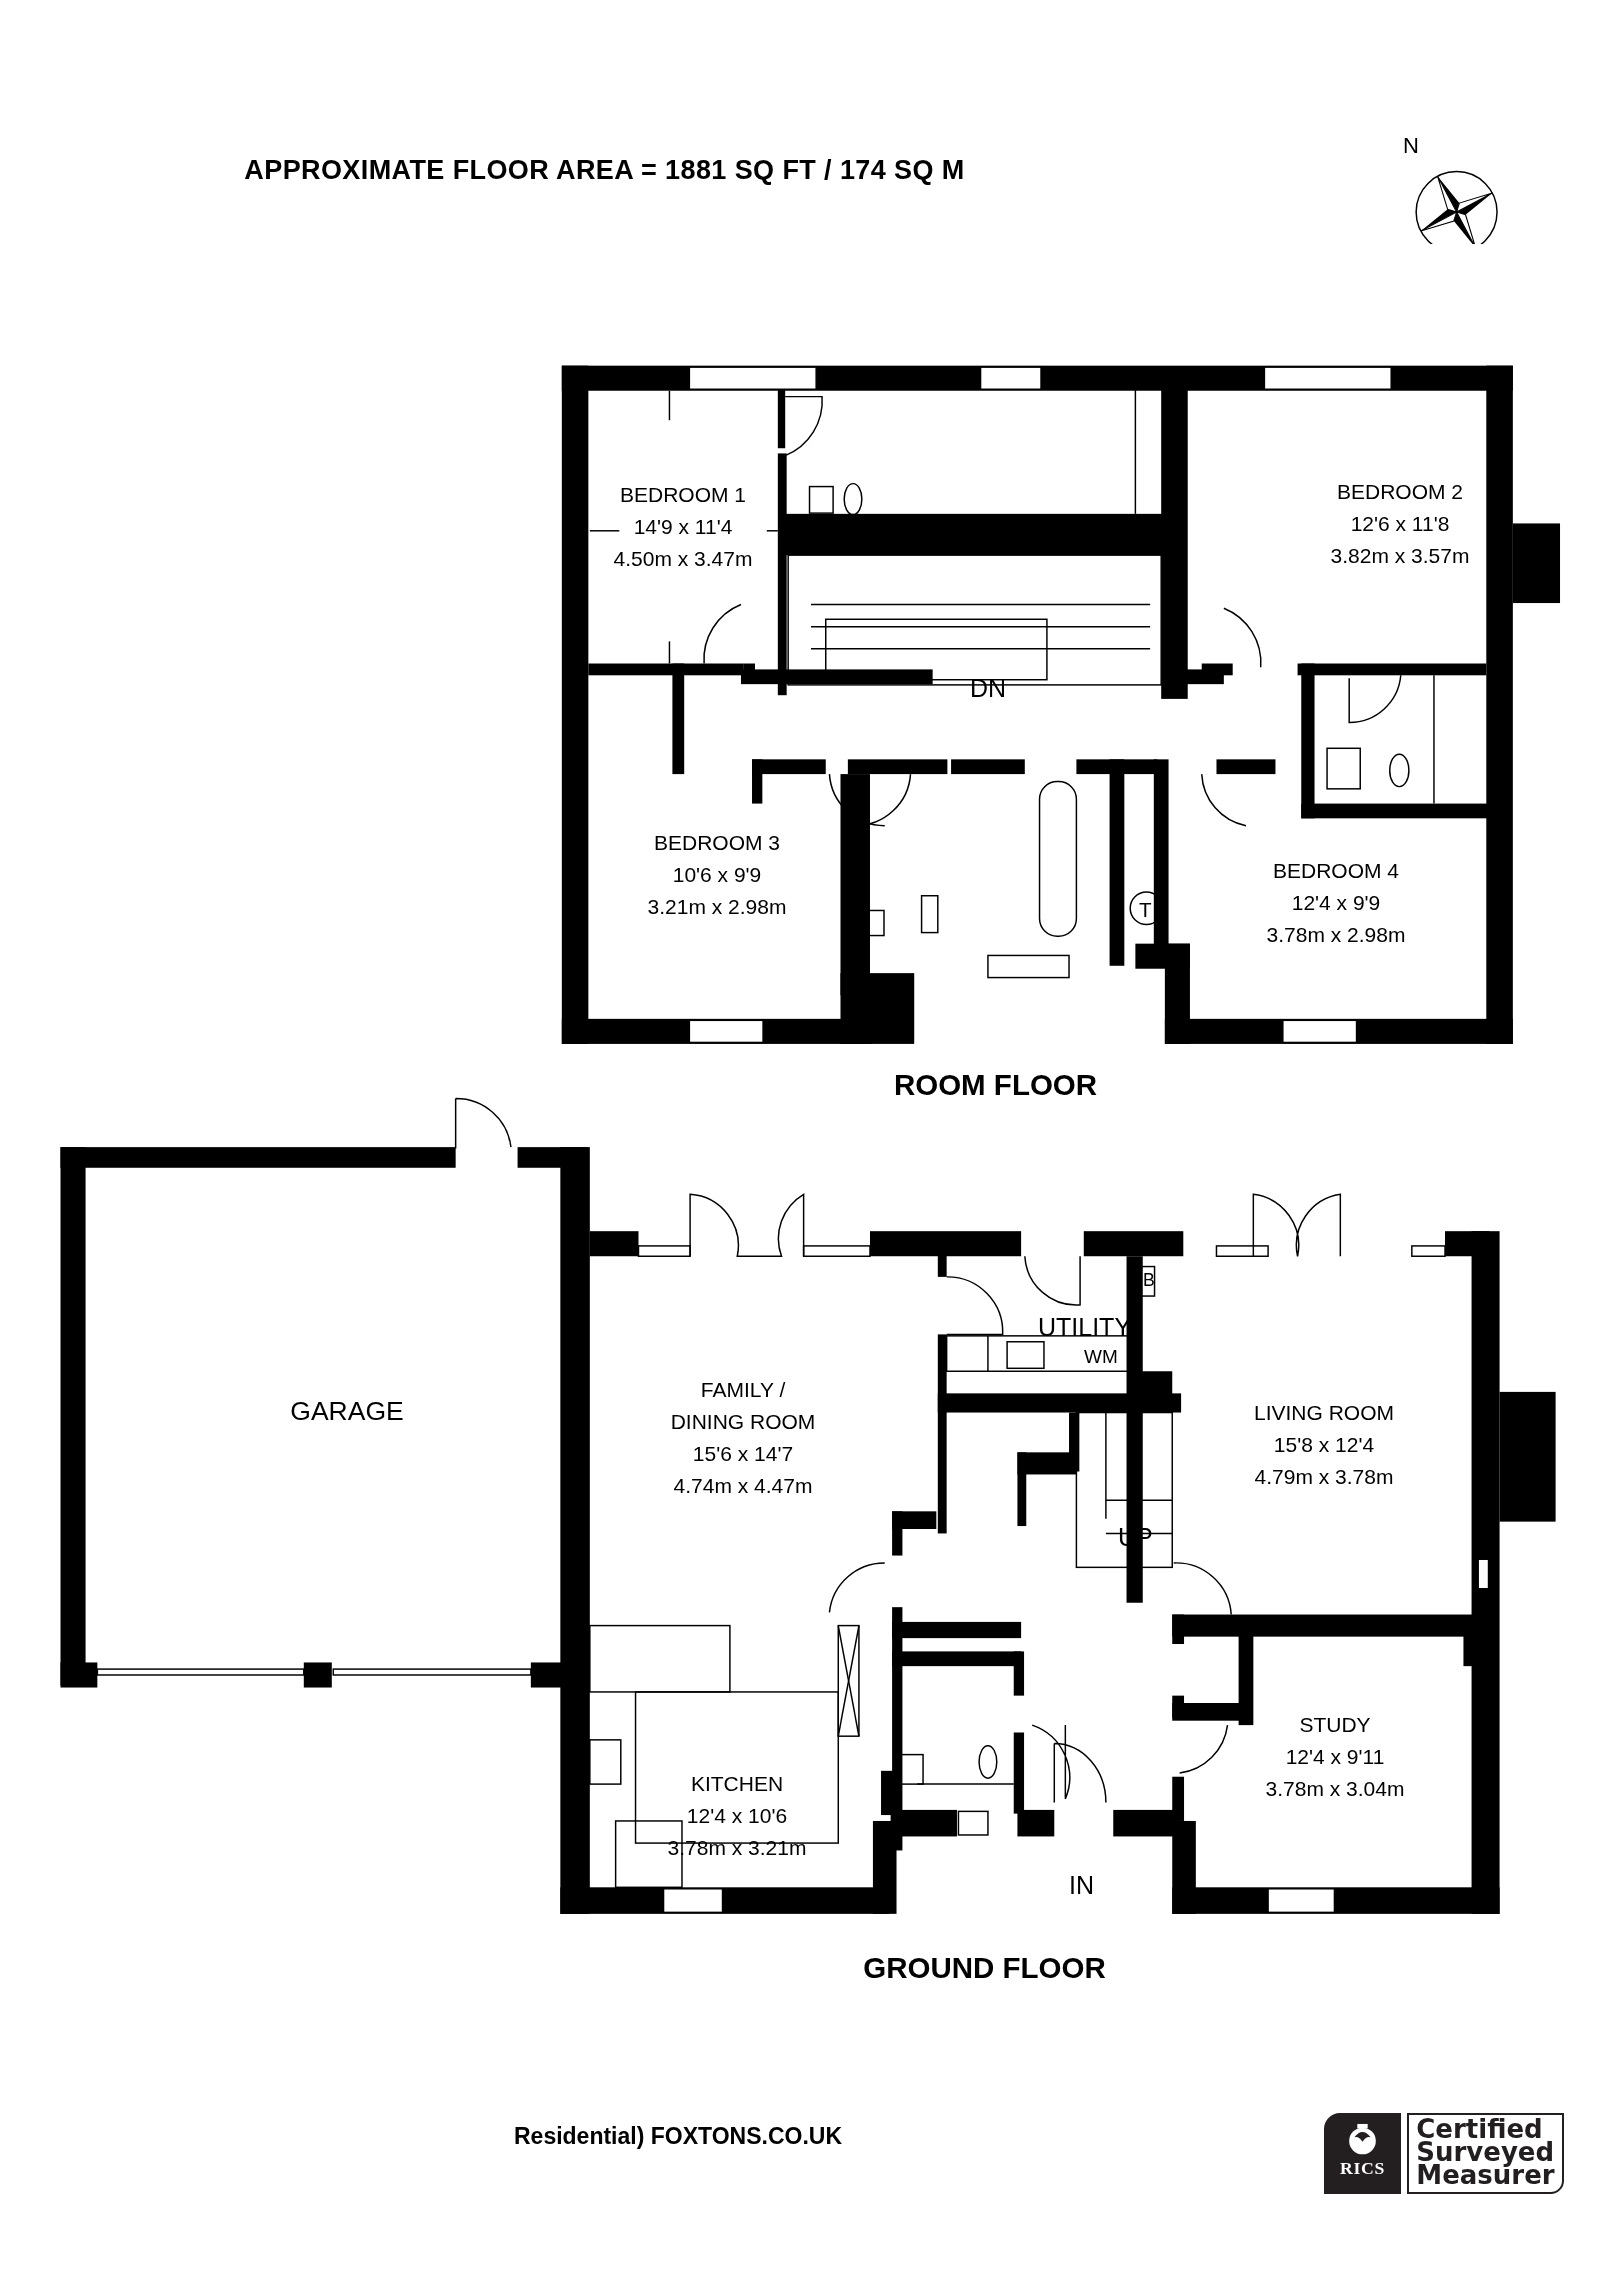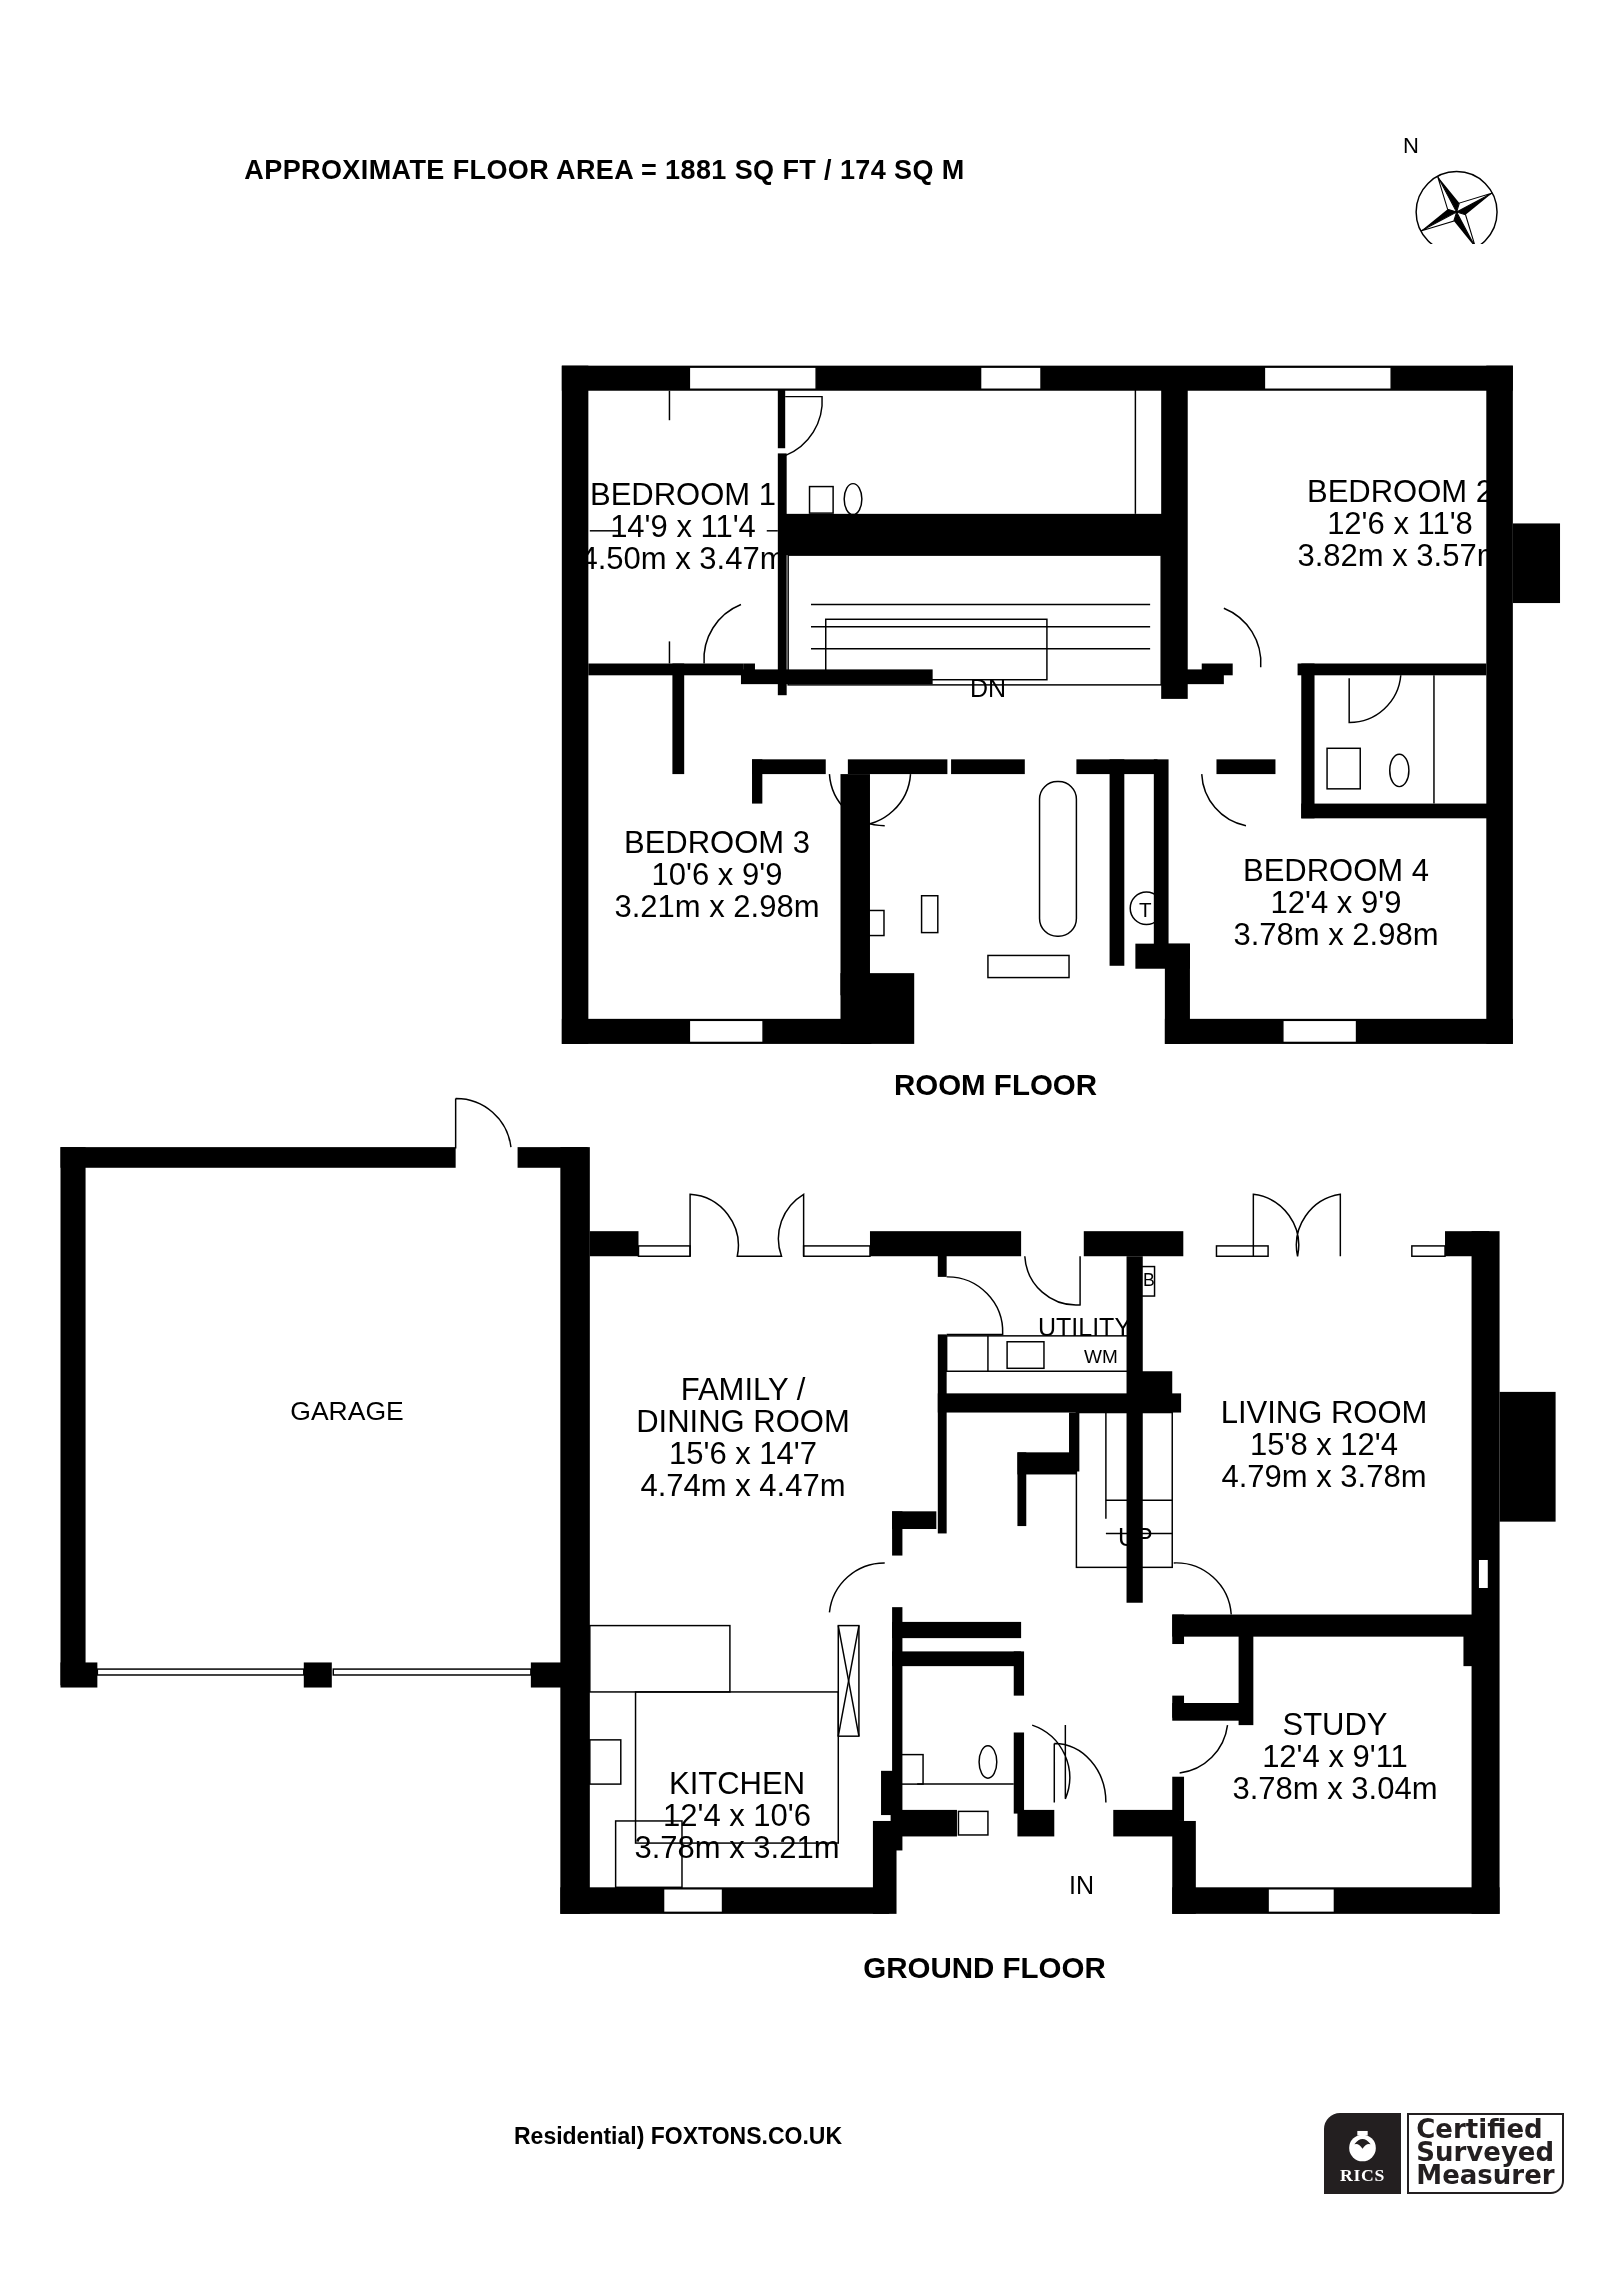--- a/index.html
+++ b/index.html
@@ -3,26 +3,26 @@
 <meta charset="utf-8">
 <style>
   html, body { margin:0; padding:0; background:#ffffff; }
   body { width:1622px; height:2295px; position:relative; overflow:hidden; font-family:"Liberation Sans", sans-serif; color:#000; }
   .abs { position:absolute; }
   .title { left:0; width:1209px; top:155px; text-align:center; font-weight:bold; font-size:27px; letter-spacing:0.4px; }
   .compass { left:1397px; top:133px; width:103px; height:111px; }
   .compass-n { position:absolute; left:5.9px; top:0; font-size:22px; }
   .plan { left:0; top:0; width:1622px; height:2295px; }
   .floor-label { font-weight:bold; font-size:29.5px; text-align:center; }
-  .room-label { position:absolute; text-align:center; font-size:31px; line-height:32px; white-space:nowrap; transform:translateX(-50%); }
+  .room-label { position:absolute; text-align:center; font-size:21px; line-height:32px; white-space:nowrap; transform:translateX(-50%); }
   .small-label { position:absolute; font-size:25px; white-space:nowrap; }
   .tiny-label { position:absolute; font-size:17.7px; }
   .footer { left:44px; width:1268px; top:2122px; text-align:center; font-weight:bold; font-size:23px; line-height:29.5px; }
   .rics { left:1324px; top:2113px; width:240px; height:83px; display:flex; }
-  .rics-dark { width:78px; height:81px; background:#231f20; border-radius:16px 0 0 0; display:flex; flex-direction:column; align-items:center; justify-content:flex-end; padding-bottom:8px; box-sizing:border-box; }
+  .rics-dark { width:78px; height:81px; background:#231f20; border-radius:16px 0 0 0; display:flex; flex-direction:column; align-items:center; justify-content:flex-end; padding-bottom:15px; box-sizing:border-box; }
   .rics-word { color:#fff; font-weight:bold; font-size:17.7px; letter-spacing:0.7px; font-family:"Liberation Serif", serif; }
   .rics-box { margin-left:5.9px; flex:1; height:81px; border:2.2px solid #231f20; border-radius:0 0 13.3px 0; box-sizing:border-box; padding:2.9px 7.4px; font-weight:bold; font-size:26px; line-height:23px; color:#231f20; font-family:"DejaVu Sans", sans-serif; }
 </style>
 </head>
 <body>
 
 <div class="abs title">APPROXIMATE FLOOR AREA = 1881 SQ FT / 174 SQ M</div>
 
 <div class="abs compass">
   <span class="compass-n">N</span>

